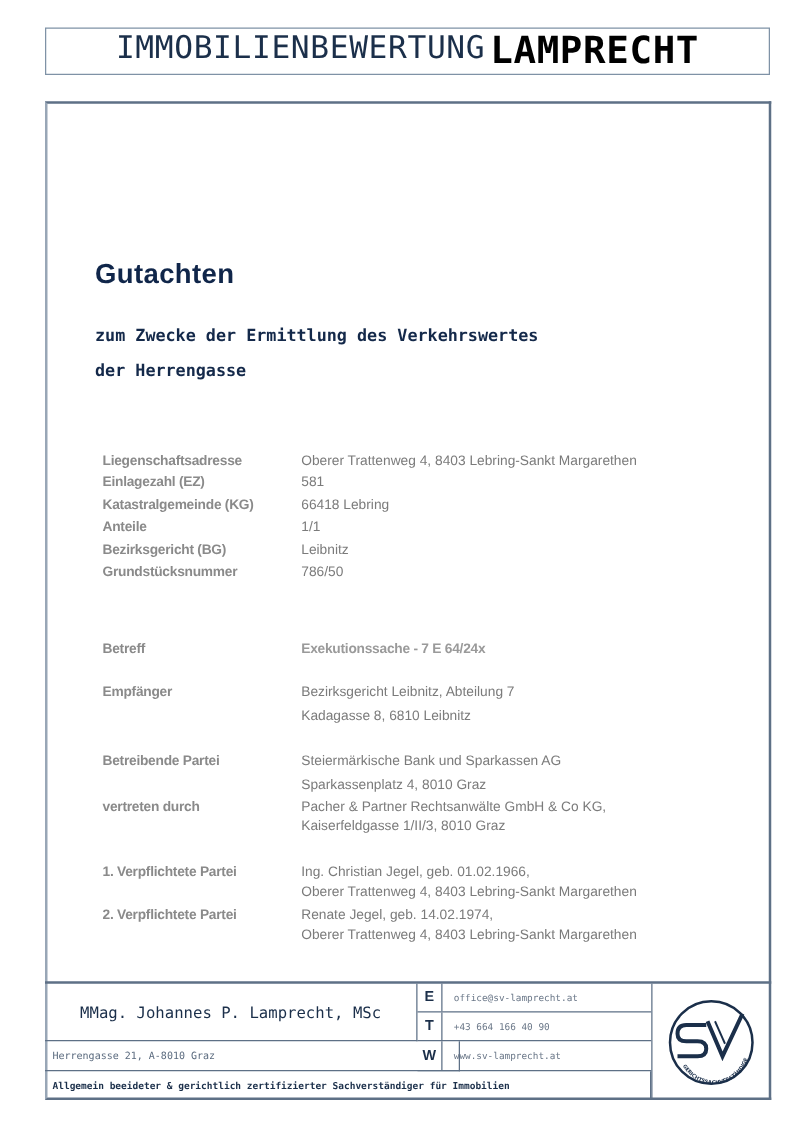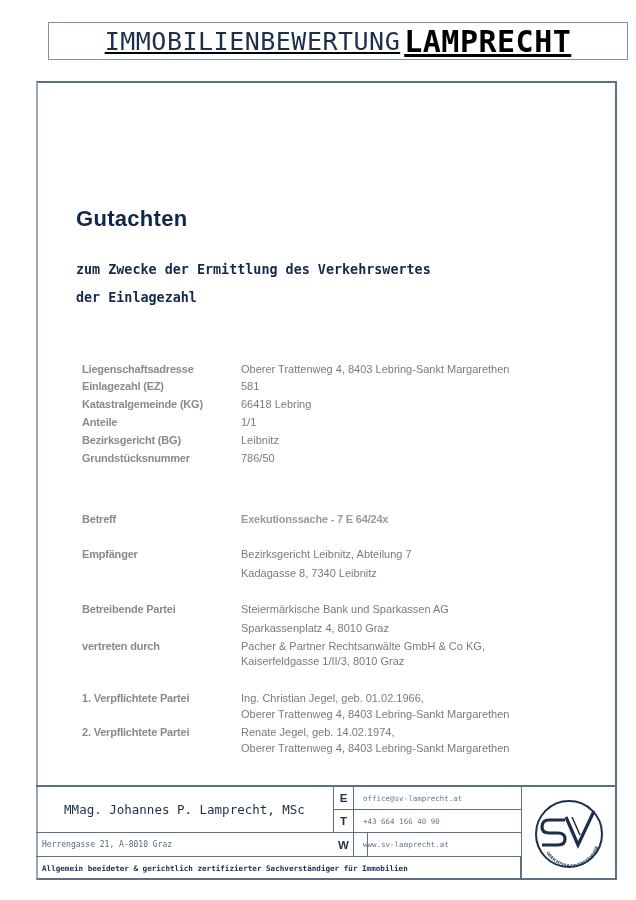--- a/index.html
+++ b/index.html
@@ -1,21 +1,21 @@
 <!DOCTYPE html>
 <html><head>
 <meta charset="utf-8">
 <style>
   html, body { margin: 0; padding: 0; background: #ffffff; }
   body { width: 636px; height: 900px; position: relative; overflow: hidden; font-family: "Liberation Sans", sans-serif; }
 
   .header-box {
-    position: absolute; left: 48px; top: 22px; width: 580px; height: 38px;
+    position: absolute; left: 36px; top: 22px; width: 580px; height: 38px;
     border: 1.5px solid #7f92a6; box-sizing: border-box;
-    display: flex; align-items: center; justify-content: center; text-decoration: underline;
+    display: flex; align-items: flex-start; justify-content: center;
   }
   .header-box .light {
     font-family: "DejaVu Sans Mono", monospace; font-size: 25px; color: #1b2f4a;
     letter-spacing: 0.5px; font-weight: normal;
   }
   .header-box .bold {
     font-family: "DejaVu Sans Mono", monospace; font-size: 30px; color: #000000;
     font-weight: bold; margin-left: 4px; letter-spacing: 0.5px;
   }
 
@@ -90,21 +90,21 @@
 
 <div class="header-box">
   <span class="light">IMMOBILIENBEWERTUNG</span>
   <span class="bold">LAMPRECHT</span>
 </div>
 
 <div class="frame"></div>
 
 <div class="title">Gutachten</div>
 <div class="subtitle sub1">zum Zwecke der Ermittlung des Verkehrswertes</div>
-<div class="subtitle sub2">der Einlagezahl</div>
+<div class="subtitle sub2">der Herrengasse</div>
 
 <div class="row" style="top:361px">
   <span class="label">Liegenschaftsadresse</span>
   <span class="value">Oberer Trattenweg 4, 8403 Lebring-Sankt Margarethen</span>
 </div>
 <div class="row" style="top:378px">
   <span class="label">Einlagezahl (EZ)</span>
   <span class="value">581</span>
 </div>
 <div class="row" style="top:396px">
@@ -127,21 +127,21 @@
 <div class="row" style="top:511px">
   <span class="label">Betreff</span>
   <span class="value strong">Exekutionssache - 7 E 64/24x</span>
 </div>
 
 <div class="row" style="top:546px">
   <span class="label">Empfänger</span>
   <span class="value">Bezirksgericht Leibnitz, Abteilung 7</span>
 </div>
 <div class="row" style="top:565px">
-  <span class="value">Kadagasse 8, 7340 Leibnitz</span>
+  <span class="value">Kadagasse 8, 6810 Leibnitz</span>
 </div>
 
 <div class="row" style="top:601px">
   <span class="label">Betreibende Partei</span>
   <span class="value">Steiermärkische Bank und Sparkassen AG</span>
 </div>
 <div class="row" style="top:620px">
   <span class="value">Sparkassenplatz 4, 8010 Graz</span>
 </div>
 <div class="row" style="top:638px">

